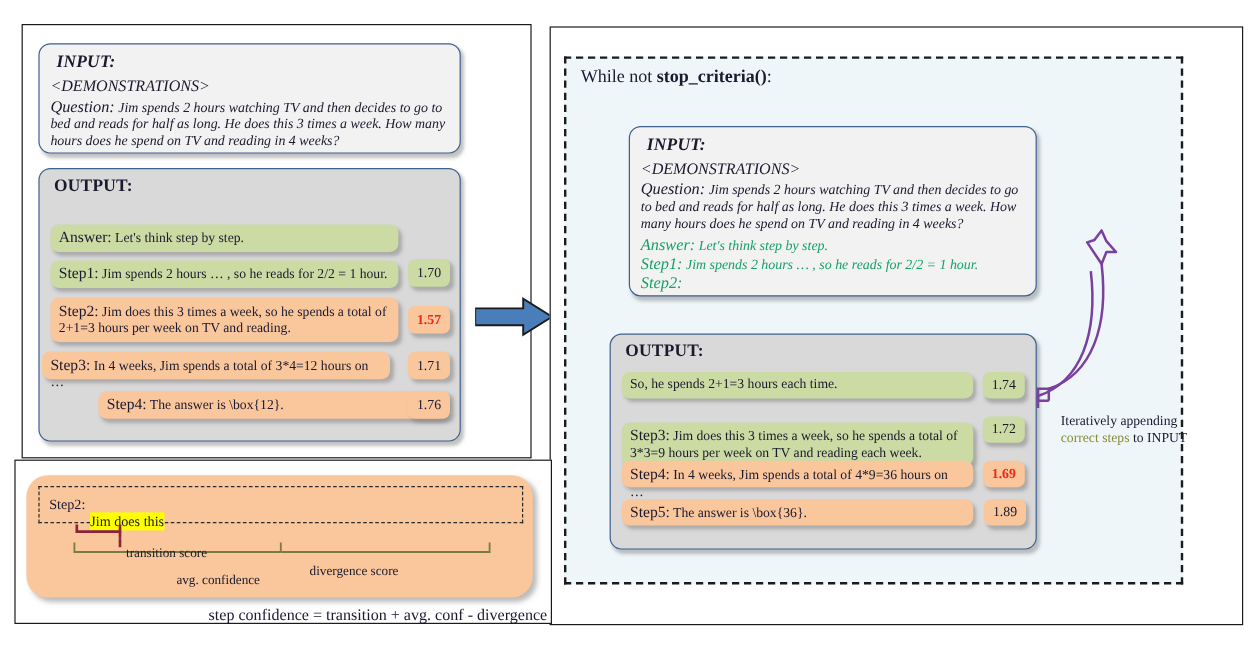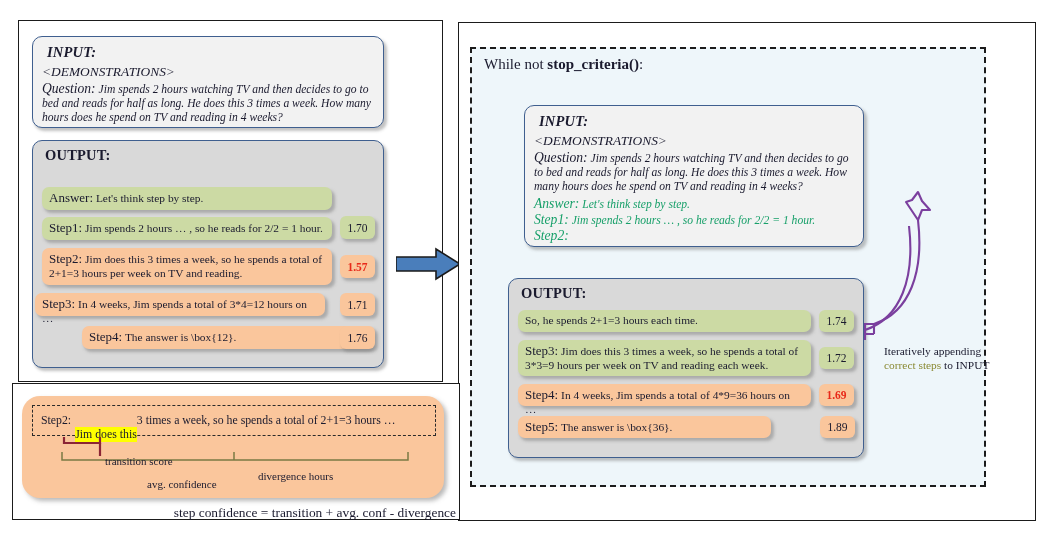--- a/index.html
+++ b/index.html
@@ -148,63 +148,62 @@
 
 <div class="rbox grey" style="left:508px;top:278px;width:356px;height:180px;">
   <div class="lbl-head" style="position:absolute;left:12px;top:6px;">OUTPUT:</div>
 </div>
 
 <div class="steprow green" style="left:518px;top:310px;width:293px;height:22px;">
   <span>So, he spends 2+1=3 hours each time.</span>
 </div>
 <div class="score green" style="left:819px;top:310px;width:35px;height:22px;">1.74</div>
 
-<div class="steprow green" style="left:518px;top:340px;width:293px;height:36px;">
+<div class="steprow green" style="left:518px;top:352px;width:293px;height:36px;">
   <span class="sname">Step3:</span>
   <span>Jim does this 3 times a week, so he spends a total of 3*3=9 hours per week on TV and reading each week.</span>
 </div>
 <div class="score green" style="left:819px;top:347px;width:35px;height:22px;">1.72</div>
 
 <div class="steprow orange" style="left:518px;top:384px;width:293px;height:22px;">
   <span class="sname">Step4:</span>
   <span>In 4 weeks, Jim spends a total of 4*9=36 hours on …</span>
 </div>
 <div class="score orange red" style="left:819px;top:384px;width:35px;height:22px;">1.69</div>
 
-<div class="steprow orange" style="left:518px;top:416px;width:253px;height:22px;">
+<div class="steprow orange" style="left:518px;top:416px;width:293px;height:22px;">
   <span class="sname">Step5:</span>
   <span>The answer is \box{36}.</span>
 </div>
 <div class="score orange" style="left:820px;top:416px;width:35px;height:22px;">1.89</div>
 
 <svg id="loop-arrow" viewBox="0 0 80 160">
   <path d="M12,148 L12,138 C48,126 62,86 56,34" fill="none" stroke="#7b3f9e" stroke-width="2.1"></path>
   <path d="M12,148 L12,138 C48,126 62,86 56,34" fill="none" stroke="#7b3f9e" stroke-width="2.1" transform="translate(-9,6)"></path>
   <path d="M12,148 L3,148 L3,138 L12,138" fill="none" stroke="#7b3f9e" stroke-width="2.1"></path>
   <polygon points="56,34 44,16 50,14 56,6 60,15 68,24 60,24" fill="none" stroke="#7b3f9e" stroke-width="2.1" stroke-linejoin="round"></polygon>
 </svg>
 <div id="loop-caption">
   <span>Iteratively appending </span><span class="olive">correct steps</span><span> to INPUT</span>
 </div>
 
 <div class="frame" id="bottom-frame"></div>
 <div id="ann-pill"></div>
 <div id="ann-dashed">
   <span style="margin-right:4px;">Step2:</span>
     <span class="hl">Jim does this</span>
-    <span> 3 times a week, so he spends a total of 2+1=3 hours …</span>
 </div>
 
 <svg id="ann-svg" viewBox="0 0 422 102">
 
   <path d="M42,41 L42,47 L78,47 L78,41" fill="none" stroke="#8b2535" stroke-width="2.2"></path>
   <path d="M78,47 L78,53" fill="none" stroke="#8b2535" stroke-width="2.2"></path>
   <path d="M78,53 L78,60" fill="none" stroke="#8b2535" stroke-width="2.2"></path>
 
   <path d="M40,56 L40,64 L212,64" fill="none" stroke="#7a7a43" stroke-width="1.5"></path>
   <path d="M212,64 L212,56" fill="none" stroke="#7a7a43" stroke-width="1.5"></path>
   <path d="M212,64 L386,64 L386,56" fill="none" stroke="#7a7a43" stroke-width="1.5"></path>
 </svg>
 
 <div class="ann-lbl" id="lbl-transition">transition score</div>
 <div class="ann-lbl" id="lbl-avgconf">avg. confidence</div>
-<div class="ann-lbl" id="lbl-divergence">divergence hours</div>
+<div class="ann-lbl" id="lbl-divergence">divergence score</div>
 <div id="formula">step confidence = transition + avg. conf - divergence</div>
 
 </body></html>

